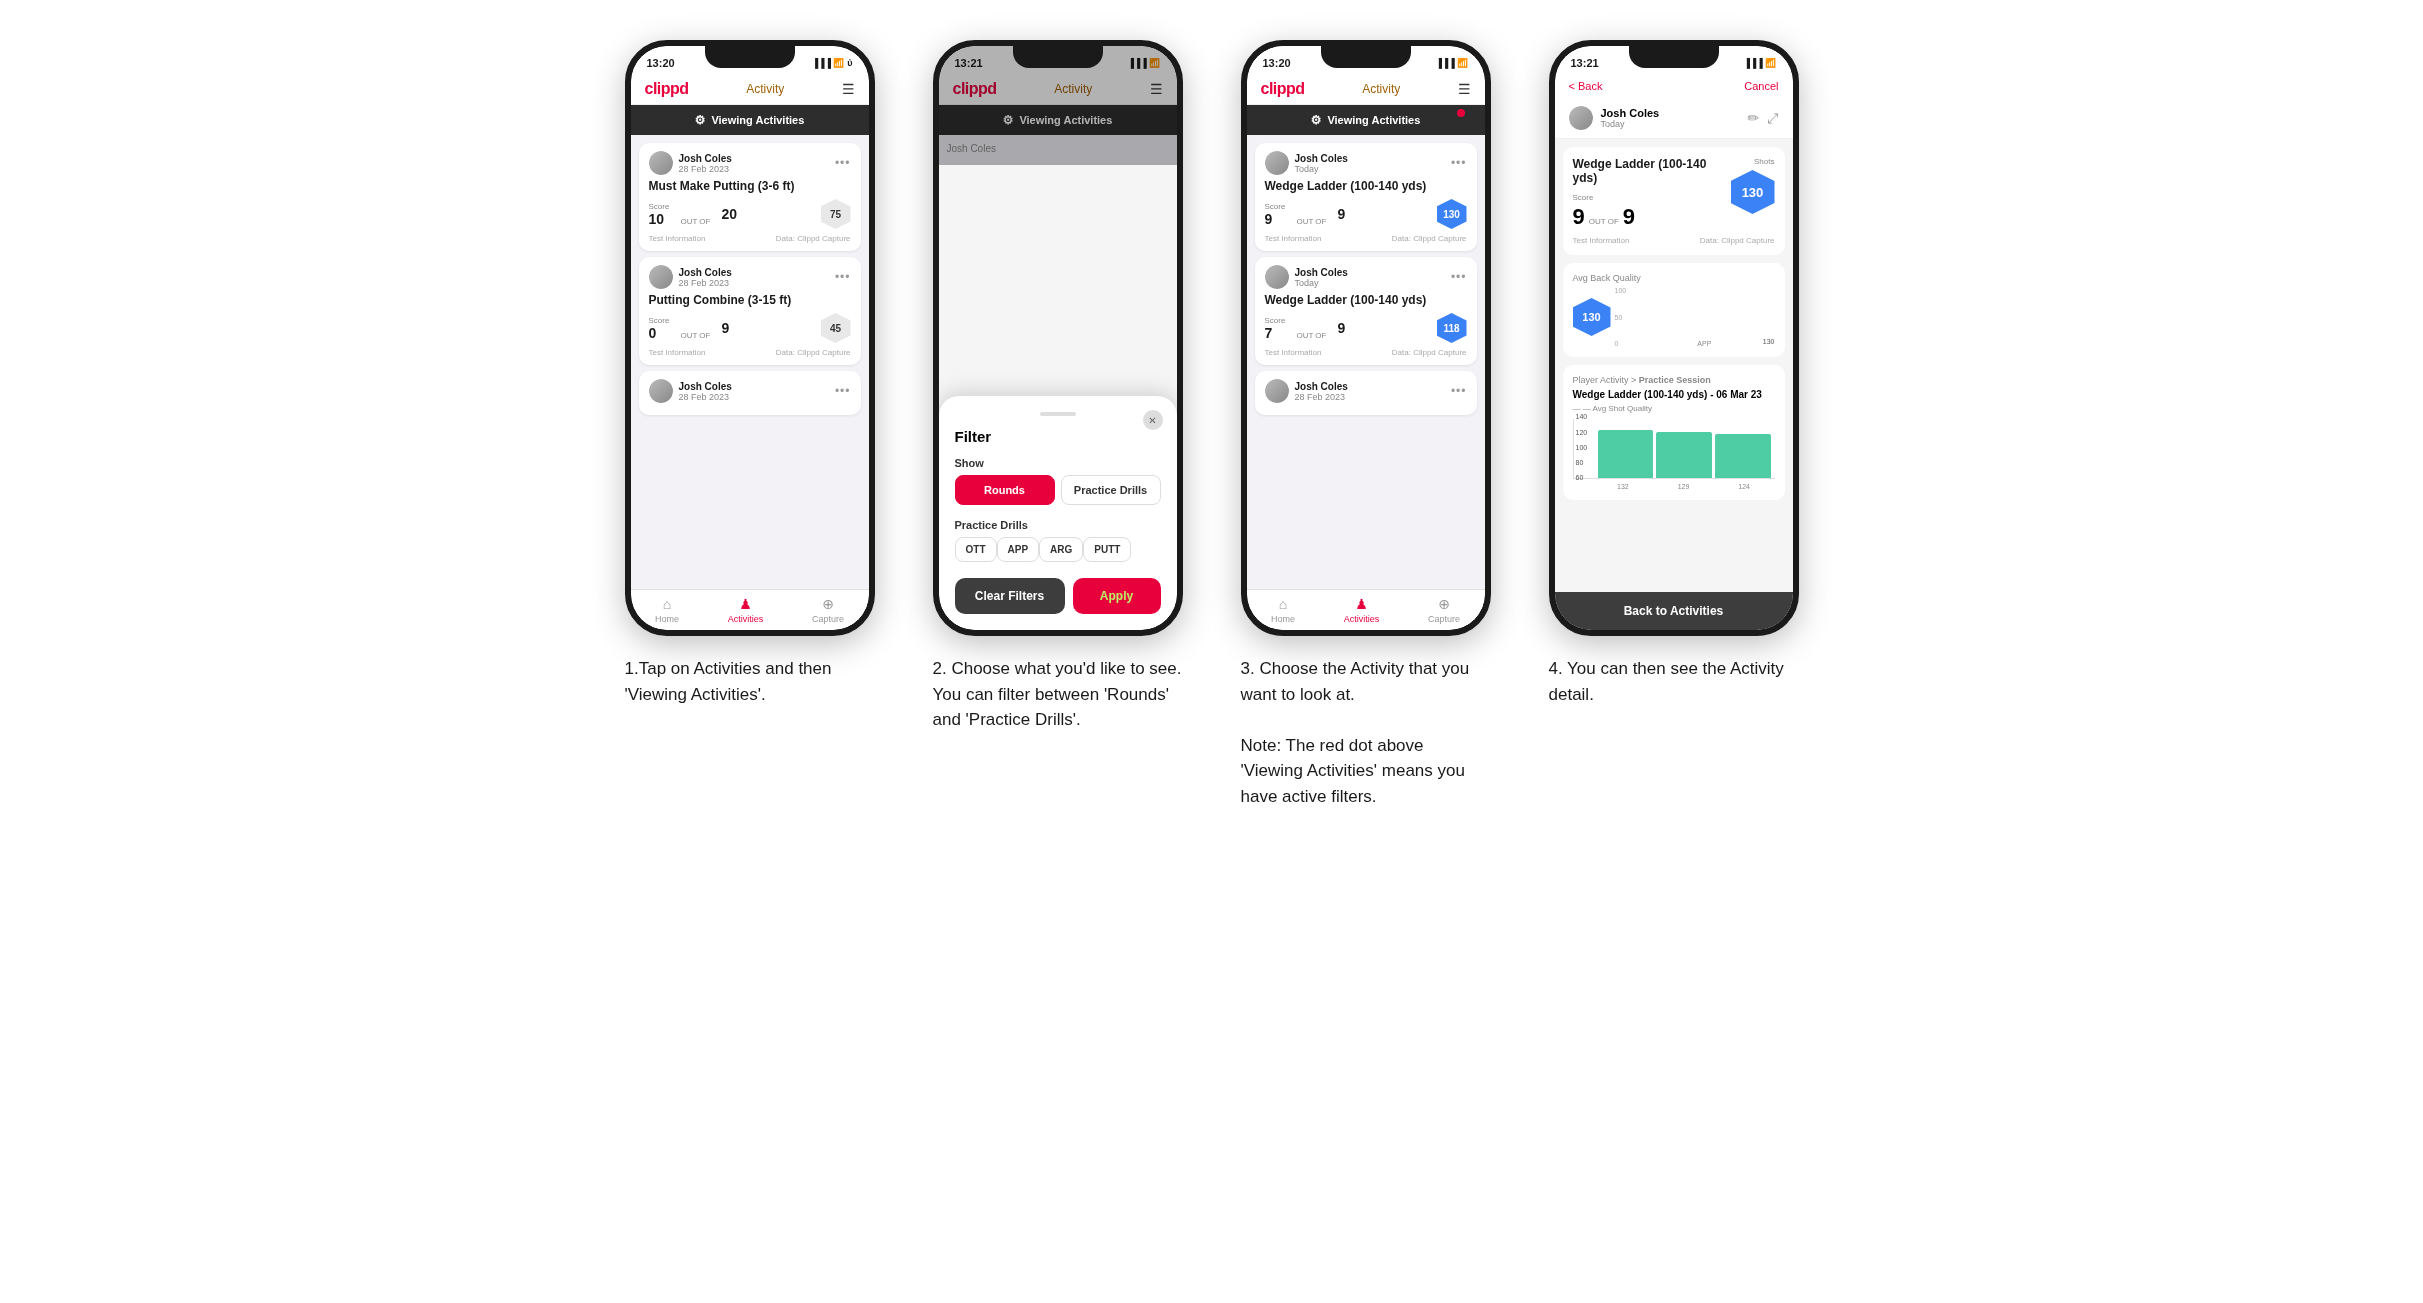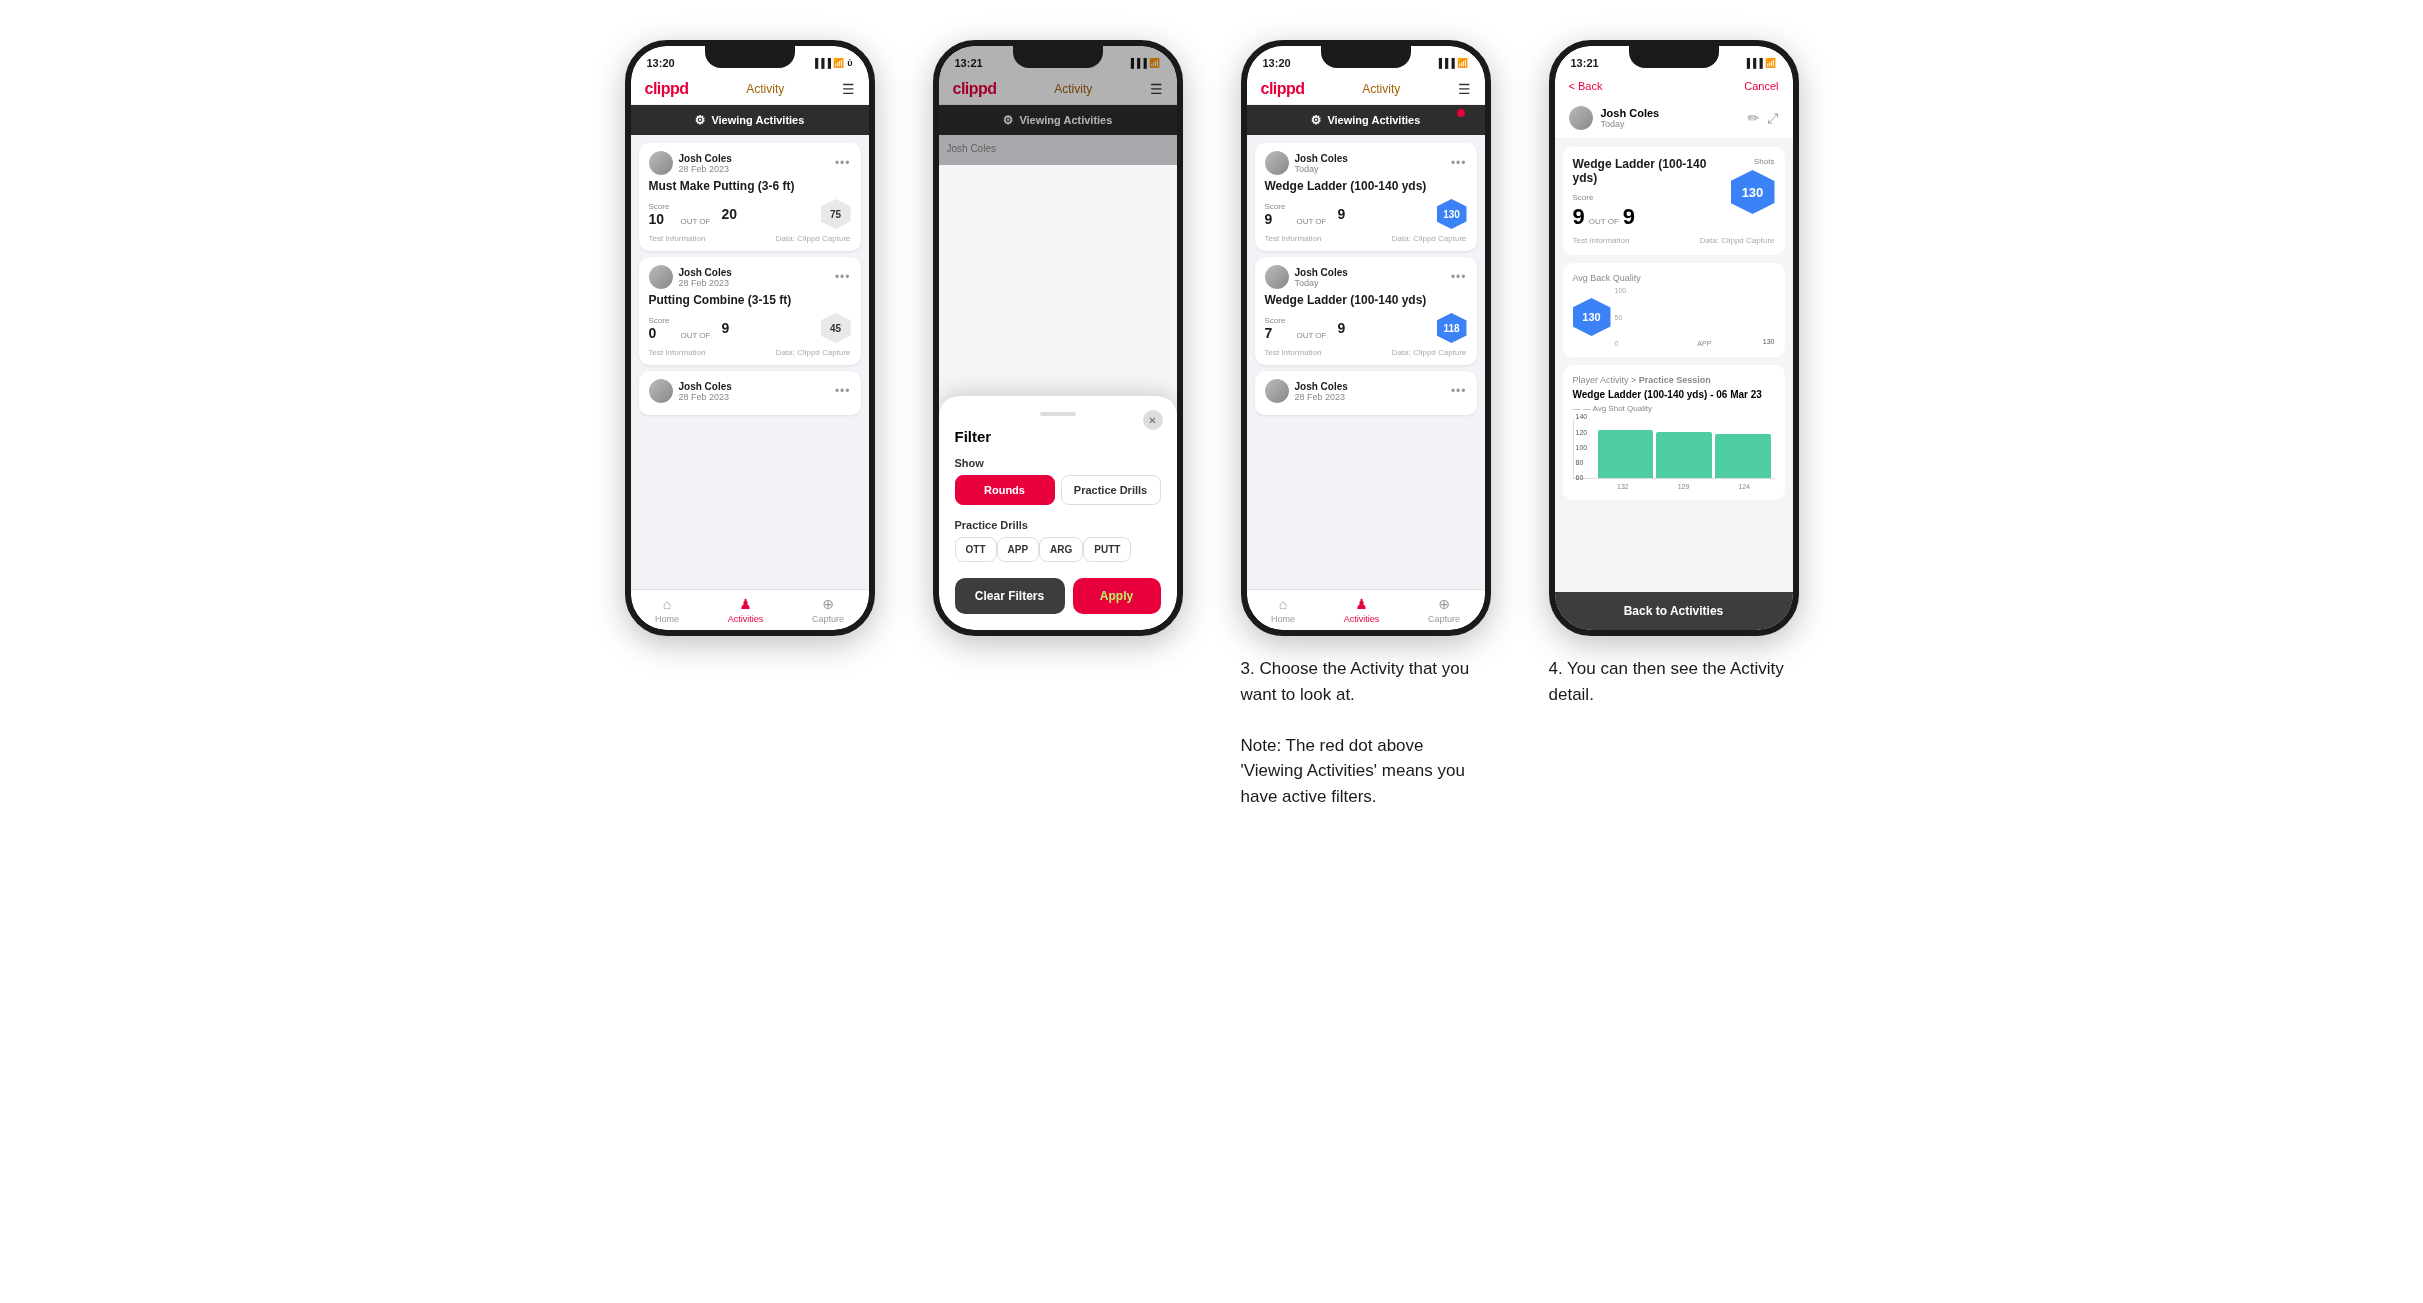--- a/index.html
+++ b/index.html
@@ -467,20 +467,23 @@
             <span class="nav-icon">♟</span>
             <span>Activities</span>
           </div>
           <div class="nav-item">
             <span class="nav-icon">⊕</span>
             <span>Capture</span>
           </div>
         </div>
       </div>
     </div>
+    <div class="caption">
+      <span>1.Tap on Activities and then 'Viewing Activities'.</span>
+    </div>
   </div>
 
   <div class="phone-col">
     <div class="phone-frame">
       <div class="phone-screen">
         <div class="notch"></div>
         <div class="blurred-content">
           <div class="status-bar">
             <span class="status-time">13:21</span>
             <span class="status-icons">▐▐▐ 📶</span>
@@ -514,20 +517,23 @@
             <button class="drill-tag">APP</button>
             <button class="drill-tag">ARG</button>
             <button class="drill-tag">PUTT</button>
           </div>
           <div class="filter-actions">
             <button class="btn-clear">Clear Filters</button>
             <button class="btn-apply">Apply</button>
           </div>
         </div>
       </div>
+    </div>
+    <div class="caption">
+      <span>2. Choose what you'd like to see. You can filter between 'Rounds' and 'Practice Drills'.</span>
     </div>
   </div>
 
   <div class="phone-col">
     <div class="phone-frame">
       <div class="phone-screen">
         <div class="notch"></div>
         <div class="status-bar">
           <span class="status-time">13:20</span>
           <span class="status-icons">▐▐▐ 📶</span>

